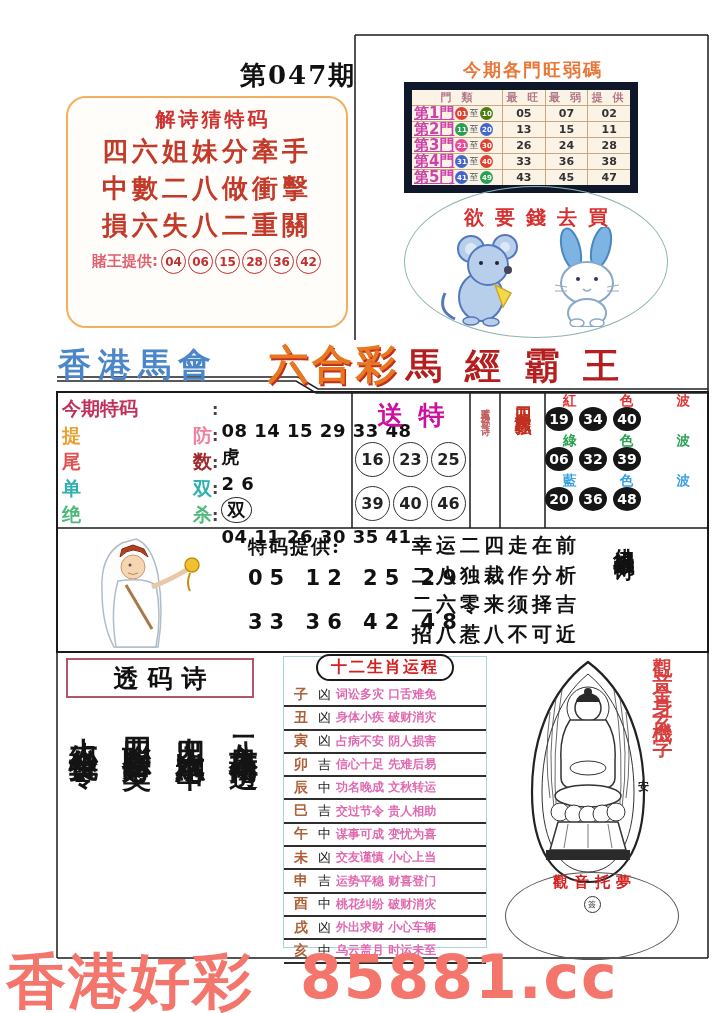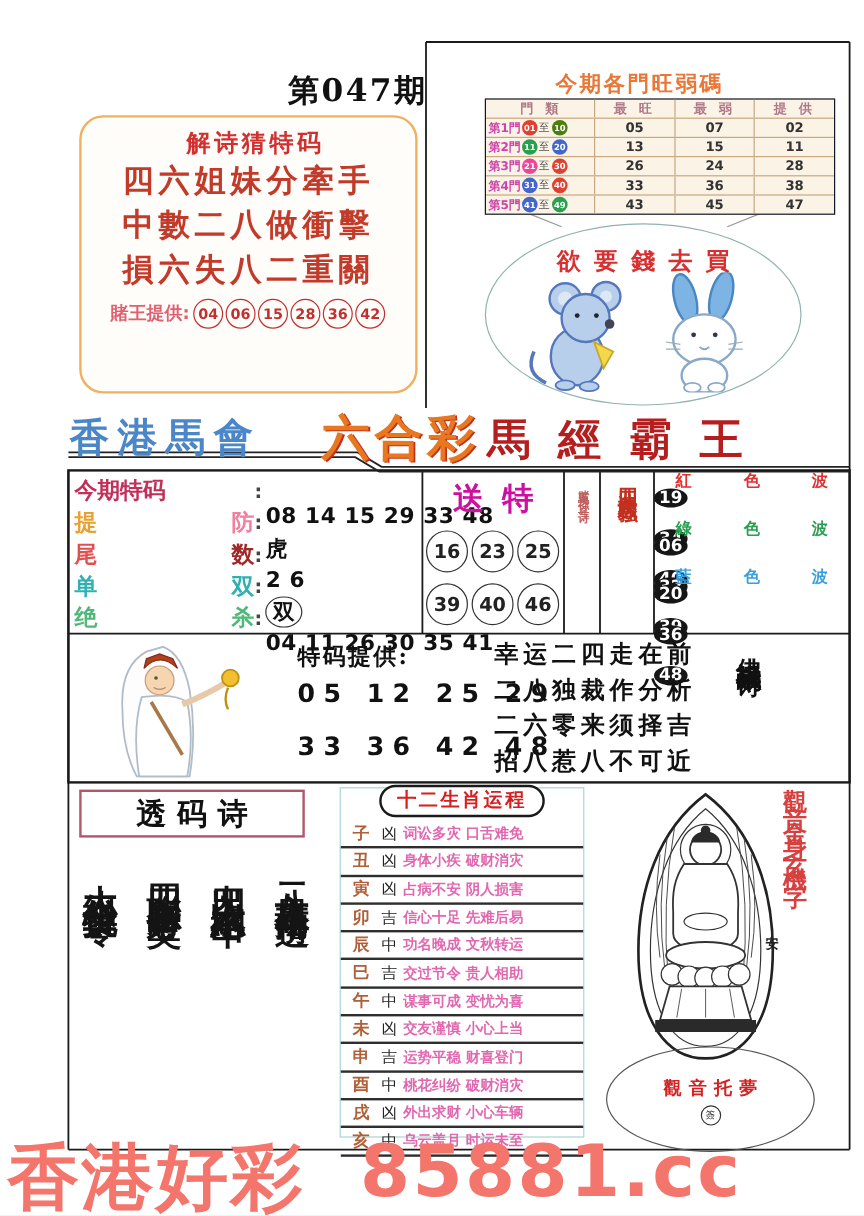--- a/index.html
+++ b/index.html
@@ -18,29 +18,29 @@
   .poem-line{font-family:"DejaVu Serif",serif;font-size:26px;font-weight:bold;color:#c23a2a;
              letter-spacing:4px;line-height:37px;}
   .poem-provider{display:flex;align-items:center;justify-content:center;margin-top:5px;gap:2px;}
   .poem-provider-label{color:#e06070;font-weight:bold;font-size:15px;white-space:nowrap;}
   .circle-num{display:inline-flex;align-items:center;justify-content:center;width:23px;height:23px;
               border:1.5px solid #c03030;border-radius:50%;color:#c03030;font-size:12px;font-weight:bold;margin:0 1px;}
 
   
   .strength-title{left:404px;top:58px;width:258px;text-align:center;color:#e87838;font-weight:bold;
                   font-size:18px;letter-spacing:2px;}
-  .strength-table{left:404px;top:82px;width:292px;border:1px solid #0f172a;background:#fbf3e6;box-sizing:border-box;}
+  .strength-table{left:404px;top:82px;width:234px;border:8px solid #0f172a;background:#fbf3e6;box-sizing:border-box;}
   .st-row{display:flex;border-top:1px solid #c8a880;}
   .st-row:first-child{border-top:none;}
   .st-cell{border-left:1px solid #c8a880;display:flex;align-items:center;justify-content:center;
            height:15px;font-size:11px;color:#333;flex:1;}
   .st-cell:first-child{border-left:none;}
   .st-gate{flex:0 0 88px;justify-content:flex-start;padding-left:2px;}
   .st-head .st-cell{color:#b07888;font-weight:bold;letter-spacing:3px;}
-  .gate-label{color:#cc44aa;font-weight:bold;font-size:10px;white-space:nowrap;}
+  .gate-label{color:#cc44aa;font-weight:bold;font-size:15px;white-space:nowrap;text-decoration:underline;}
   .gate-zhi{color:#555;font-size:9px;margin:0 1px;}
   .mini-ball{display:inline-flex;align-items:center;justify-content:center;width:13px;height:13px;
              border-radius:50%;color:#fff;font-size:7px;font-weight:bold;margin-left:1px;}
   .st-val{font-weight:bold;}
 
   
   .money-oval{left:404px;top:186px;width:264px;height:152px;border:1.5px solid #8fb3ae;border-radius:50%;
               box-sizing:border-box;text-align:center;}
   .money-text{margin-top:17px;color:#d83030;font-size:20px;font-weight:bold;letter-spacing:11px;padding-left:11px;}
 
@@ -68,21 +68,21 @@
 
   .side-note{left:470px;top:400px;width:30px;height:120px;display:flex;justify-content:center;}
   .side-note div{font-size:9.5px;color:#c06060;letter-spacing:3px;font-weight:bold;}
   .strong-note{left:500px;top:394px;width:45px;height:132px;display:flex;justify-content:center;}
   .strong-note div{font-size:16.5px;color:#c23020;font-weight:bold;letter-spacing:2px;font-family:"DejaVu Serif",serif;}
 
   
   .waves-box{left:545px;top:392px;width:163px;height:136px;box-sizing:border-box;}
   .waves-title{text-align:center;color:#c030a0;font-weight:bold;font-size:15px;letter-spacing:3px;margin-top:3px;}
   .wave-label{display:flex;justify-content:space-between;padding:0 18px;font-weight:bold;font-size:13.5px;height:15px;}
-  .wave-balls{display:flex;justify-content:flex-start;gap:18px;height:25px;flex-direction:column;}
+  .wave-balls{display:flex;justify-content:flex-start;gap:6px;height:25px;}
   .black-ball{width:28px;height:24px;border-radius:50%;background:#161616;color:#fff;font-weight:bold;
               font-size:14px;display:flex;align-items:center;justify-content:center;}
 
   
   .temo-label{left:248px;top:534px;font-size:19px;font-weight:bold;letter-spacing:2px;font-family:"DejaVu Serif",serif;}
   .temo-line1{left:248px;top:566px;font-size:21px;font-weight:bold;letter-spacing:7px;}
   .temo-line2{left:248px;top:610px;font-size:21px;font-weight:bold;letter-spacing:7px;}
   .temo-poem{left:412px;top:531px;}
   .temo-line{font-size:20px;font-weight:bold;letter-spacing:4px;line-height:29.5px;font-family:"DejaVu Serif",serif;}
   .temo-vertical{left:610px;top:531px;height:118px;display:flex;}
@@ -104,21 +104,21 @@
                align-items:center;color:#d42020;font-weight:bold;font-size:16px;letter-spacing:2px;white-space:nowrap;}
   .zodiac-rows{margin-top:27px;}
   .z-row{height:21.3px;display:flex;align-items:center;padding:0 2px 0 10px;border-bottom:2px solid #2e2e2e;}
   .z-branch{width:19px;color:#b06038;font-size:14px;font-weight:bold;font-family:"DejaVu Serif",serif;}
   .z-luck{width:23px;color:#222;font-size:13px;text-align:center;}
   .z-text{color:#e068b0;font-size:12px;font-weight:bold;white-space:nowrap;}
 
   
   .oracle-oval{left:505px;top:872px;width:174px;height:88px;border:1.5px solid #555;border-radius:50%;
                box-sizing:border-box;text-align:center;}
-  .oracle-title{margin-top:25px;color:#d42020;font-size:15px;font-weight:bold;letter-spacing:6px;padding-left:6px;}
+  .oracle-title{margin-top:0;color:#d42020;font-size:15px;font-weight:bold;letter-spacing:6px;padding-left:6px;}
   .oracle-seal{display:inline-flex;align-items:center;justify-content:center;width:15px;height:15px;
                border:1px solid #333;border-radius:50%;font-size:8px;color:#333;margin:1px 0;}
   .oracle-line{font-size:12.5px;font-weight:bold;color:#222;line-height:16px;letter-spacing:1.5px;font-family:"DejaVu Serif",serif;}
   .guanyin-vertical{left:650px;top:642px;height:250px;display:flex;}
   .guanyin-vertical div{font-size:20px;font-weight:bold;color:#d84040;letter-spacing:13px;font-family:"DejaVu Serif",serif;}
   .seat-char{left:638px;top:779px;font-size:11px;font-weight:bold;color:#222;}
 
   
   .footer{left:6px;top:942px;display:flex;gap:46px;font-size:60px;font-weight:800;
           color:#f4756b;white-space:nowrap;letter-spacing:2px;}

